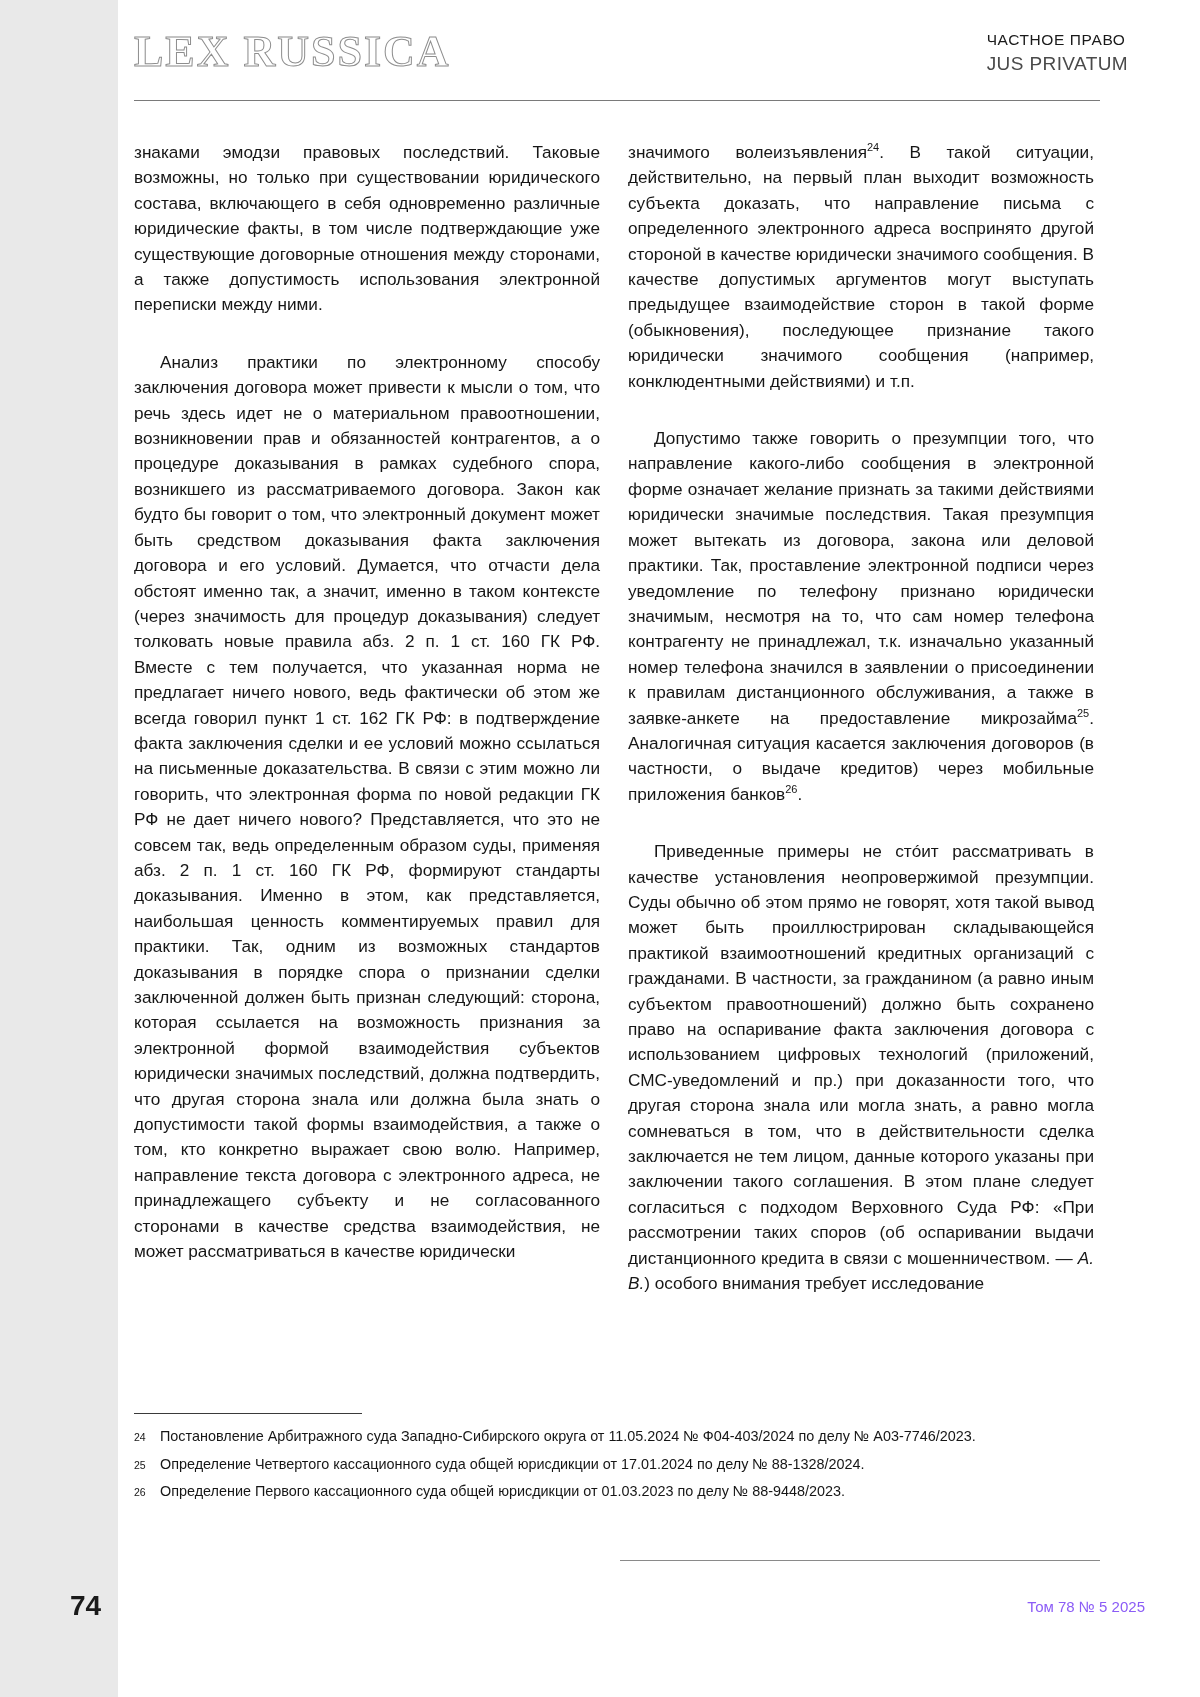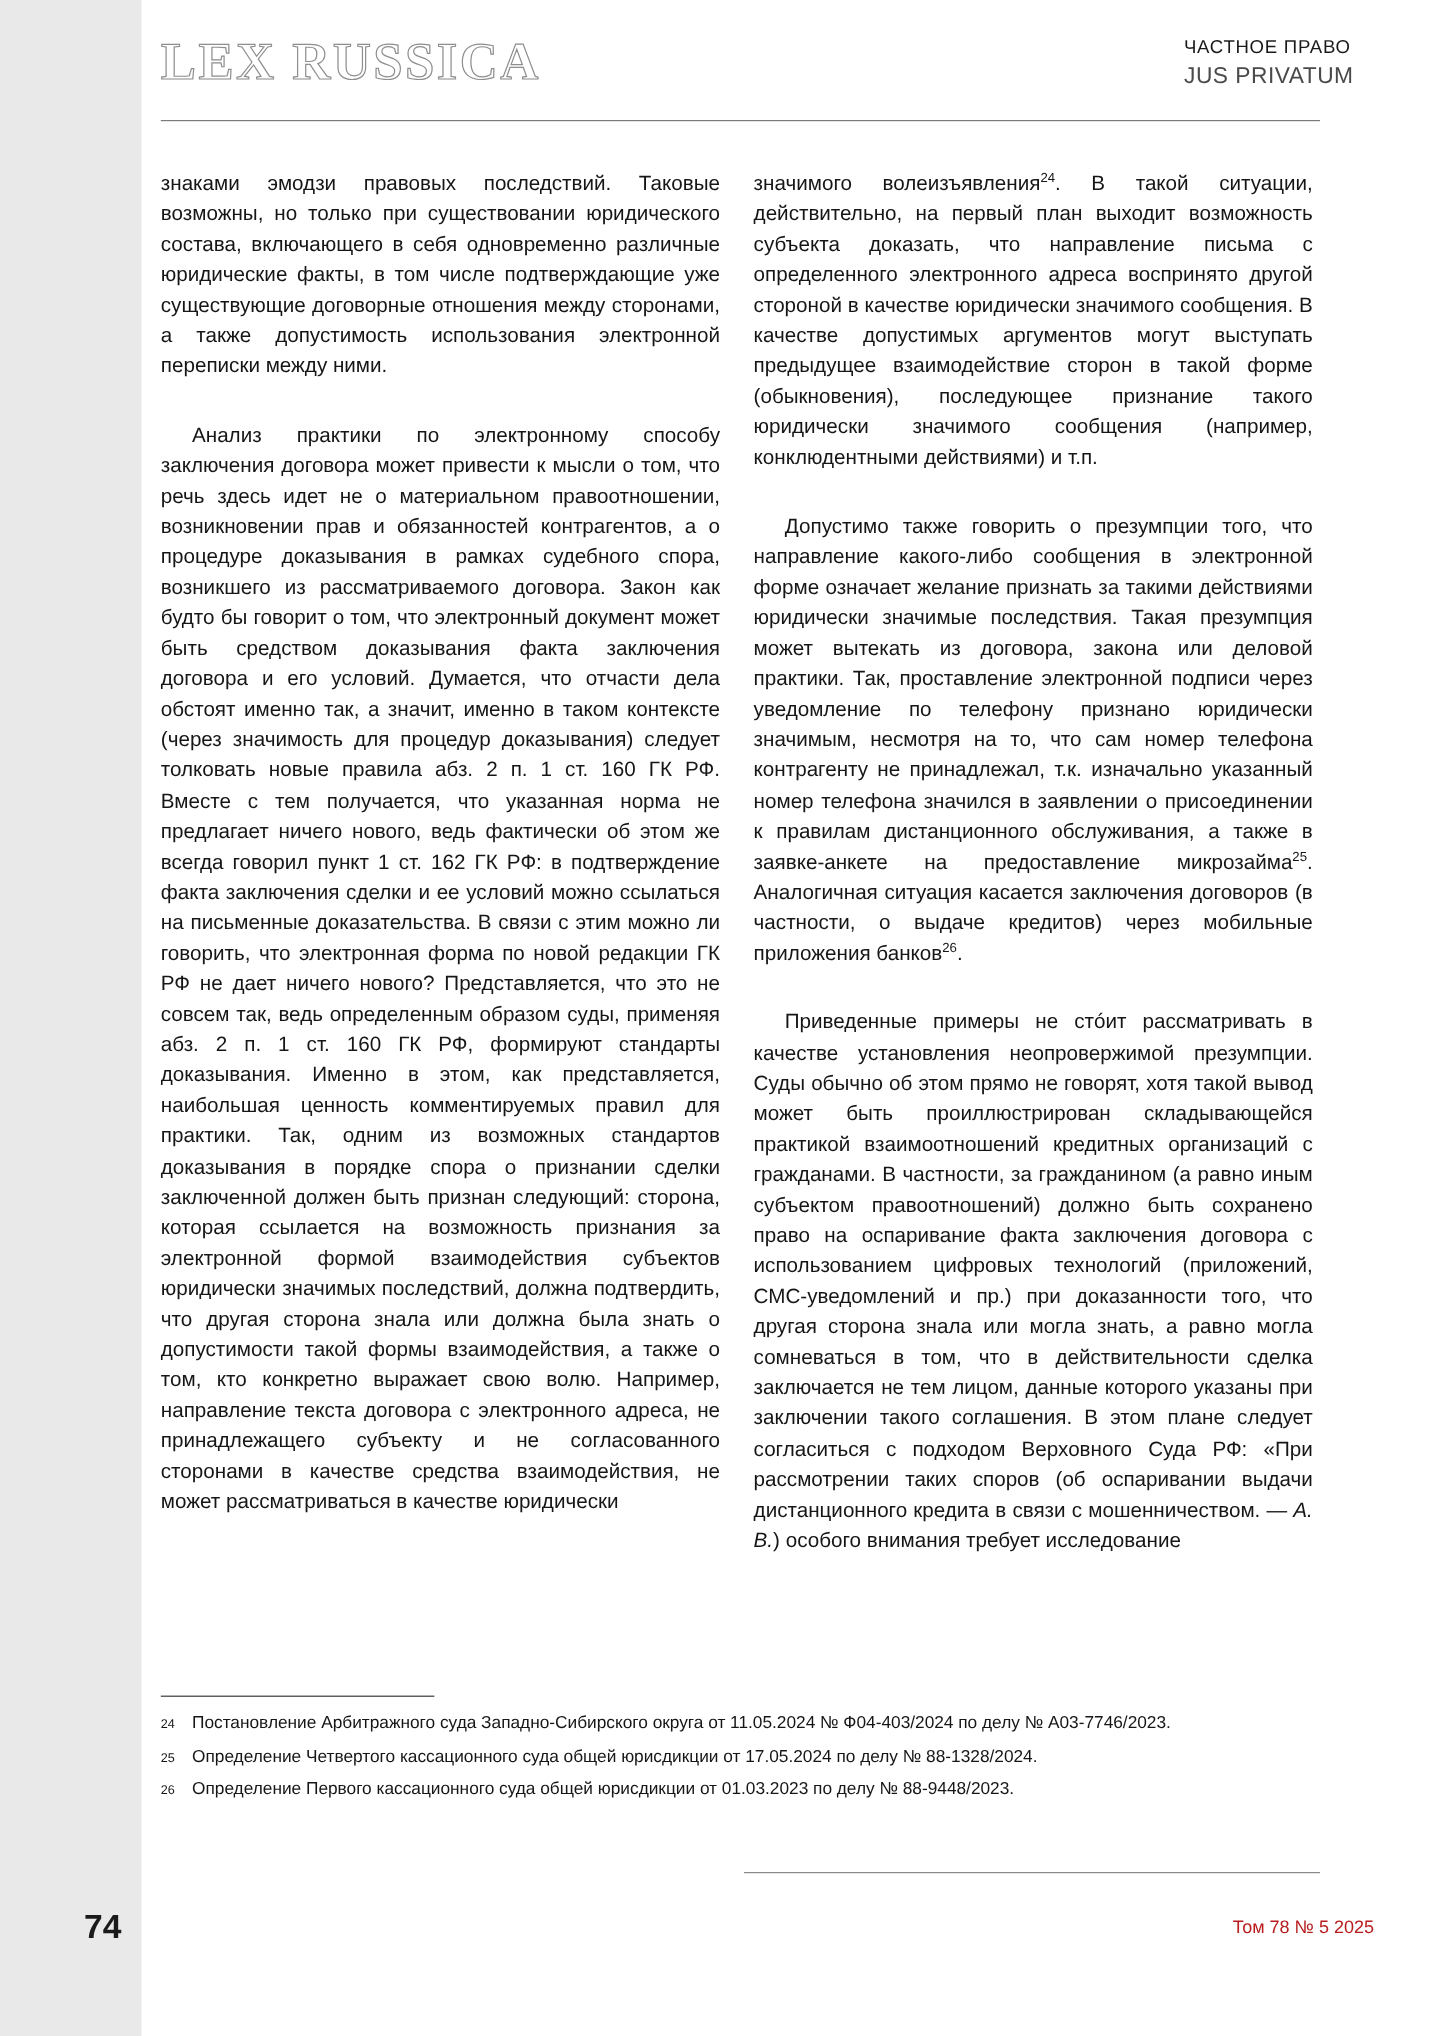--- a/index.html
+++ b/index.html
@@ -157,21 +157,21 @@
     top: 24px;
     font-size: 28px;
     font-weight: 700;
     color: #1a1a1a;
   }
   .issue {
     position: absolute;
     right: 100px;
     top: 32px;
     font-size: 15px;
-    color: #b91c1c;
+    color: #8b5cf6;
   }
 </style>
 </head>
 <body>
 
 <div class="page">
 
   <div class="left-strip"></div>
 
   <div class="header">
@@ -196,21 +196,21 @@
   </div>
 
   <div class="footnotes">
     <div class="fn-rule"></div>
     <div class="fn">
       <div class="num">24</div>
       <div class="txt">Постановление Арбитражного суда Западно-Сибирского округа от 11.05.2024 № Ф04-403/2024 по делу № А03-7746/2023.</div>
     </div>
     <div class="fn">
       <div class="num">25</div>
-      <div class="txt">Определение Четвертого кассационного суда общей юрисдикции от 17.05.2024 по делу № 88-1328/2024.</div>
+      <div class="txt">Определение Четвертого кассационного суда общей юрисдикции от 17.01.2024 по делу № 88-1328/2024.</div>
     </div>
     <div class="fn">
       <div class="num">26</div>
       <div class="txt">Определение Первого кассационного суда общей юрисдикции от 01.03.2023 по делу № 88-9448/2023.</div>
     </div>
   </div>
 
   <div class="footer-rule"></div>
   <div class="footer">
     <div class="page-number">74</div>

